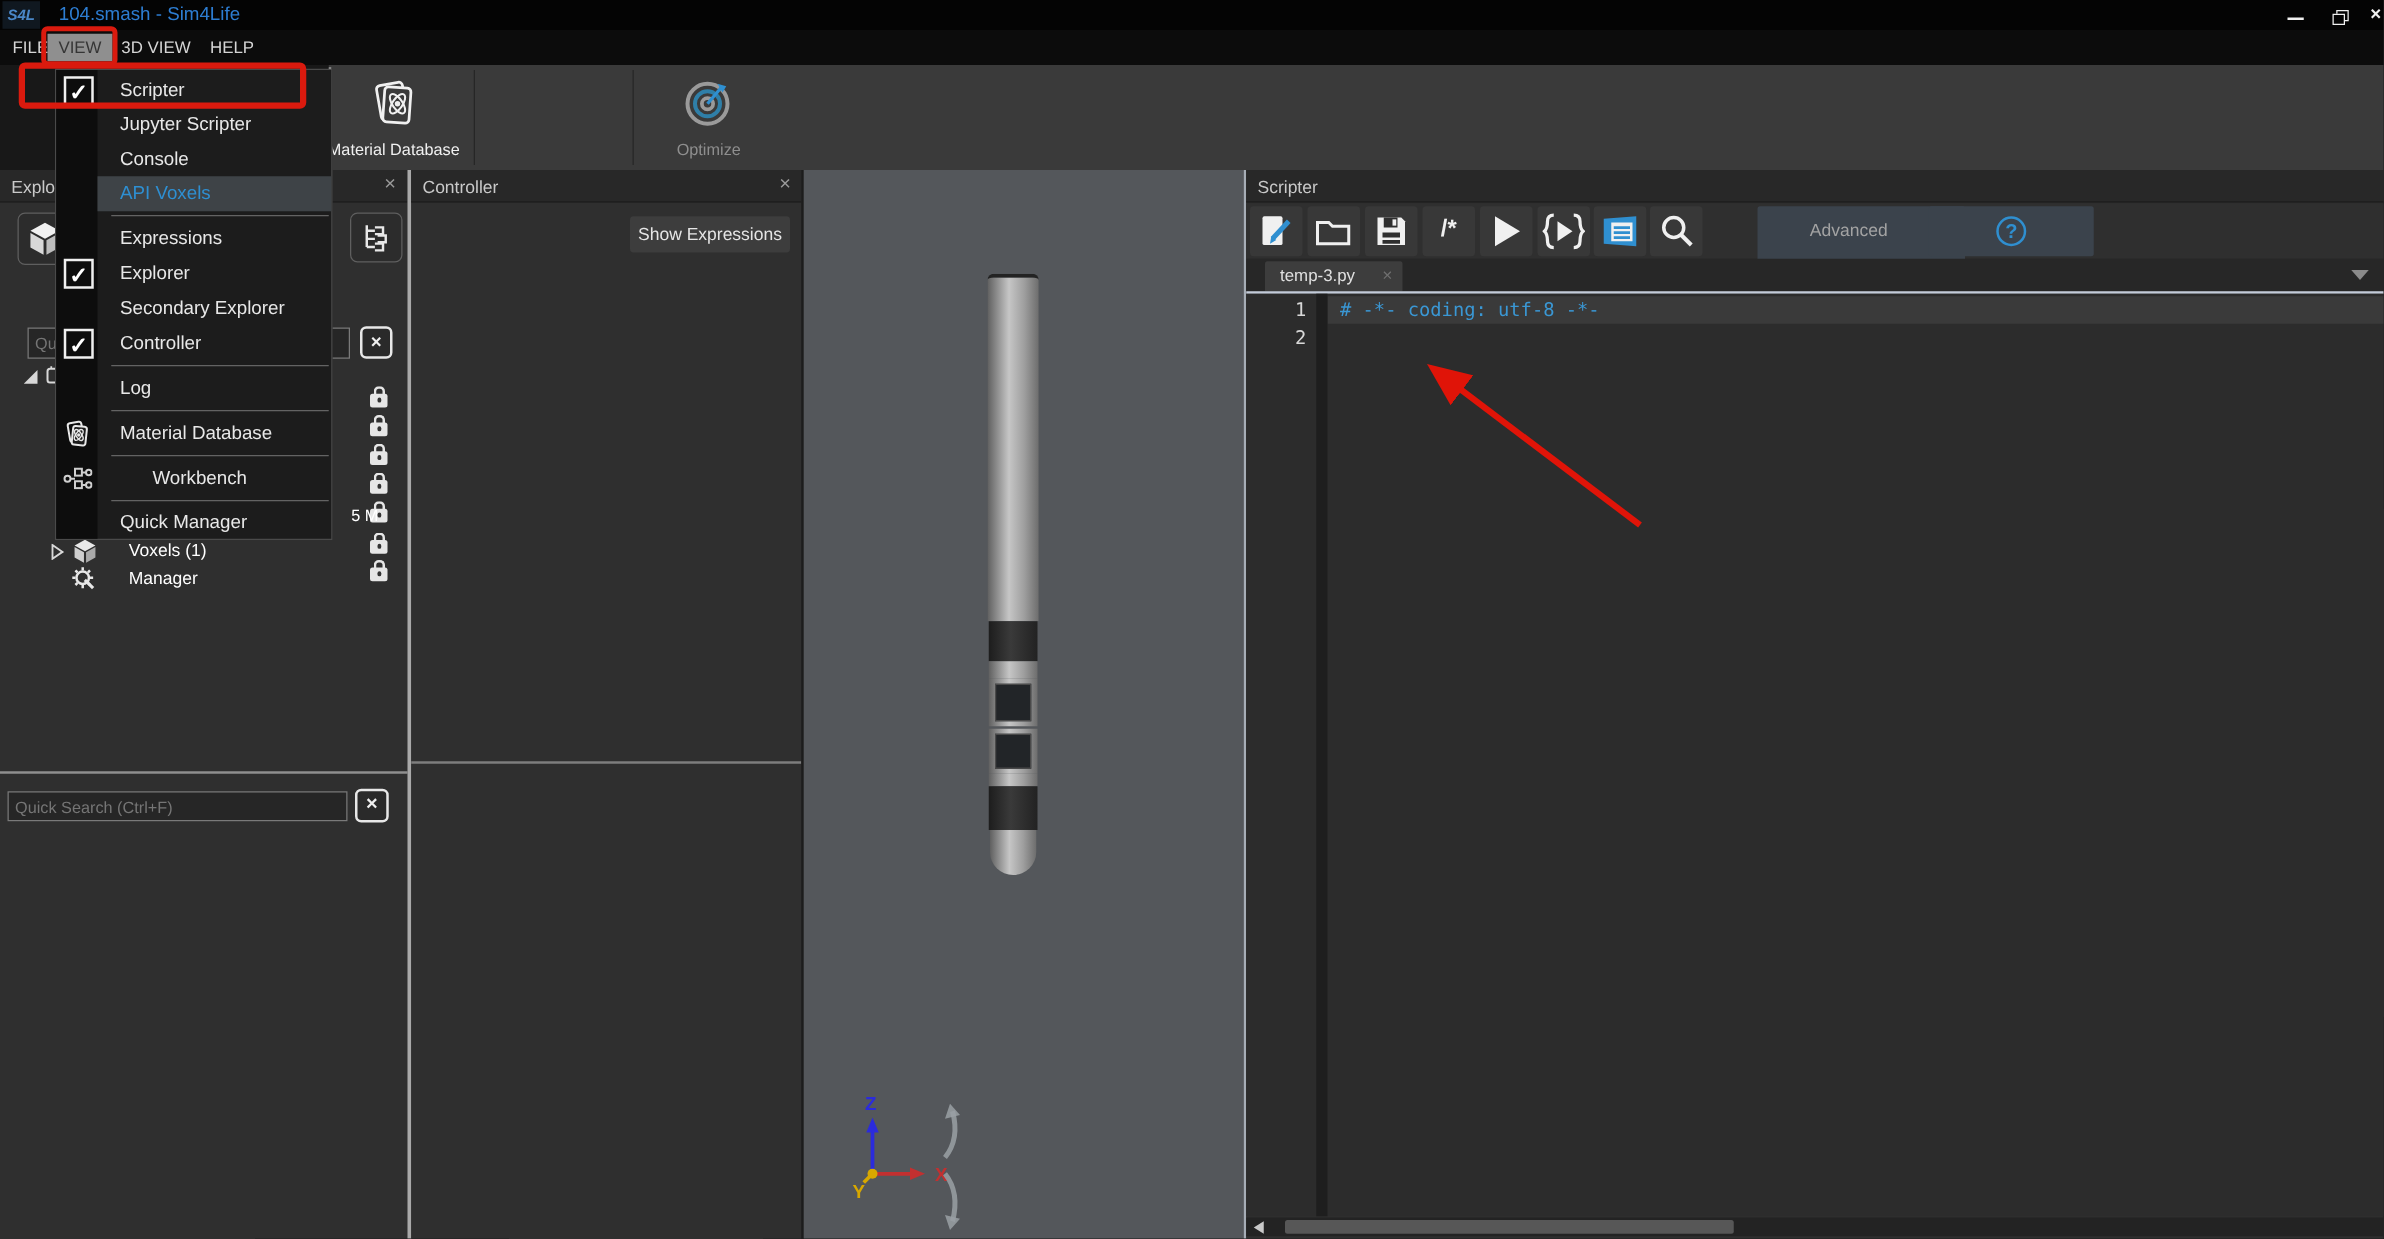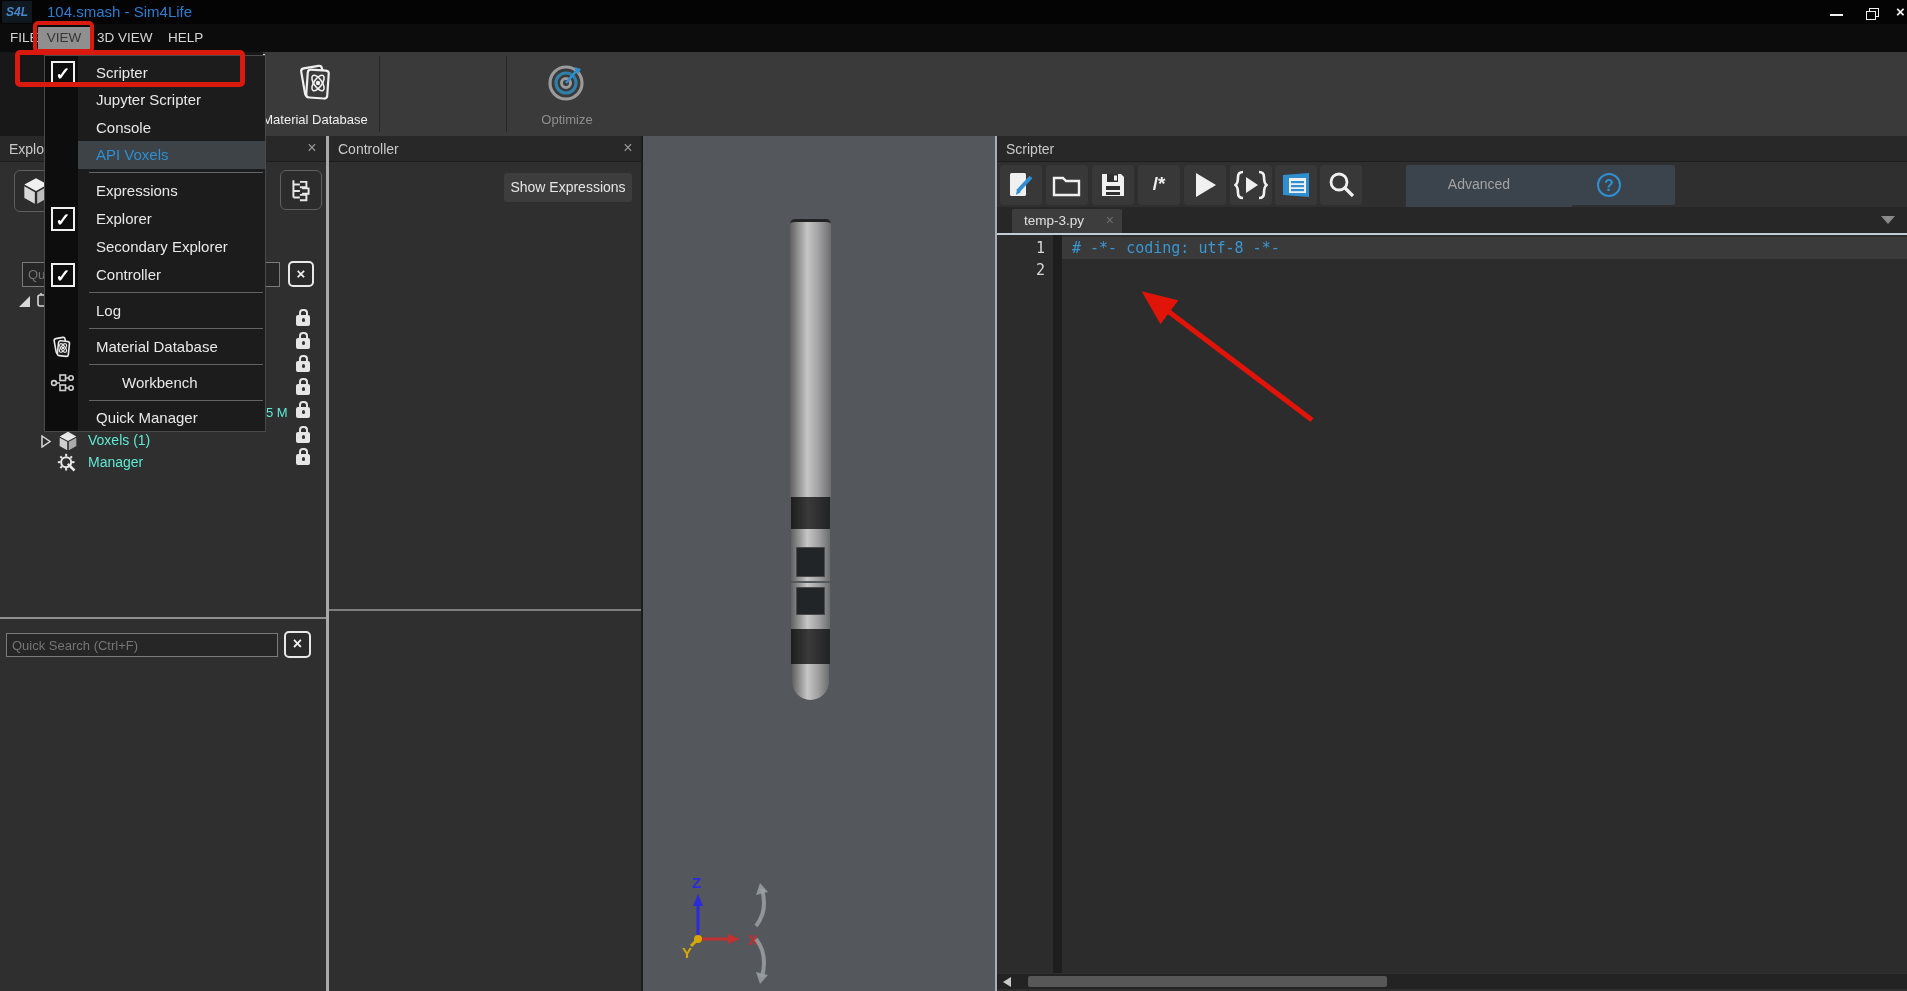--- a/index.html
+++ b/index.html
@@ -48,21 +48,21 @@
   .sq-btn { border:1px solid #5f5f5f; border-radius:6px; background:#2c2c2c; }
   .x-btn { border:2px solid #e8e8e8; border-radius:5px; background:#2a2a2a; color:#f0f0f0;
            font-weight:bold; text-align:center; }
   .search-box { border:1px solid #7a7a7a; background:#262626; }
   .search-box input { width:100%; height:100%; background:transparent; border:none; outline:none;
            color:#b0b0b0; font-size:13px; padding:0 5px; font-family:"Liberation Sans",sans-serif; }
   .lock { position:absolute; width:14px; height:11px; background:#e6e6e6; border-radius:2px; }
   .lock::before { content:""; position:absolute; left:2.5px; top:-6px; width:5px; height:7px;
                   border:2px solid #e6e6e6; border-bottom:none; border-radius:4px 4px 0 0; }
   .lock::after { content:""; position:absolute; left:5.5px; top:3px; width:3px; height:4px; background:#333; border-radius:1.5px; }
-  .tree-label { font-size:14px; color:#5eead4; }
+  .tree-label { font-size:14px; color:#ffffff;margin-left:15px; }
   .hsplit { background:#8f8f8f; }
 
   
   #controller { left:329px; top:136px; width:312px; height:855px; background:#2f2f2f; }
   #show-expr-btn { left:175px; top:37px; width:128px; height:29px; background:#3d3d3d; border-radius:3px;
                    color:#e5e5e5; font-size:14px; text-align:center; line-height:29px; }
 
   
   #viewport { left:643px; top:136px; width:352px; height:855px; background:#54575b; }
   .probe-light { background:linear-gradient(90deg,#606060 0%,#c6c6c6 42%,#9e9e9e 72%,#6d6d6d 100%); }

